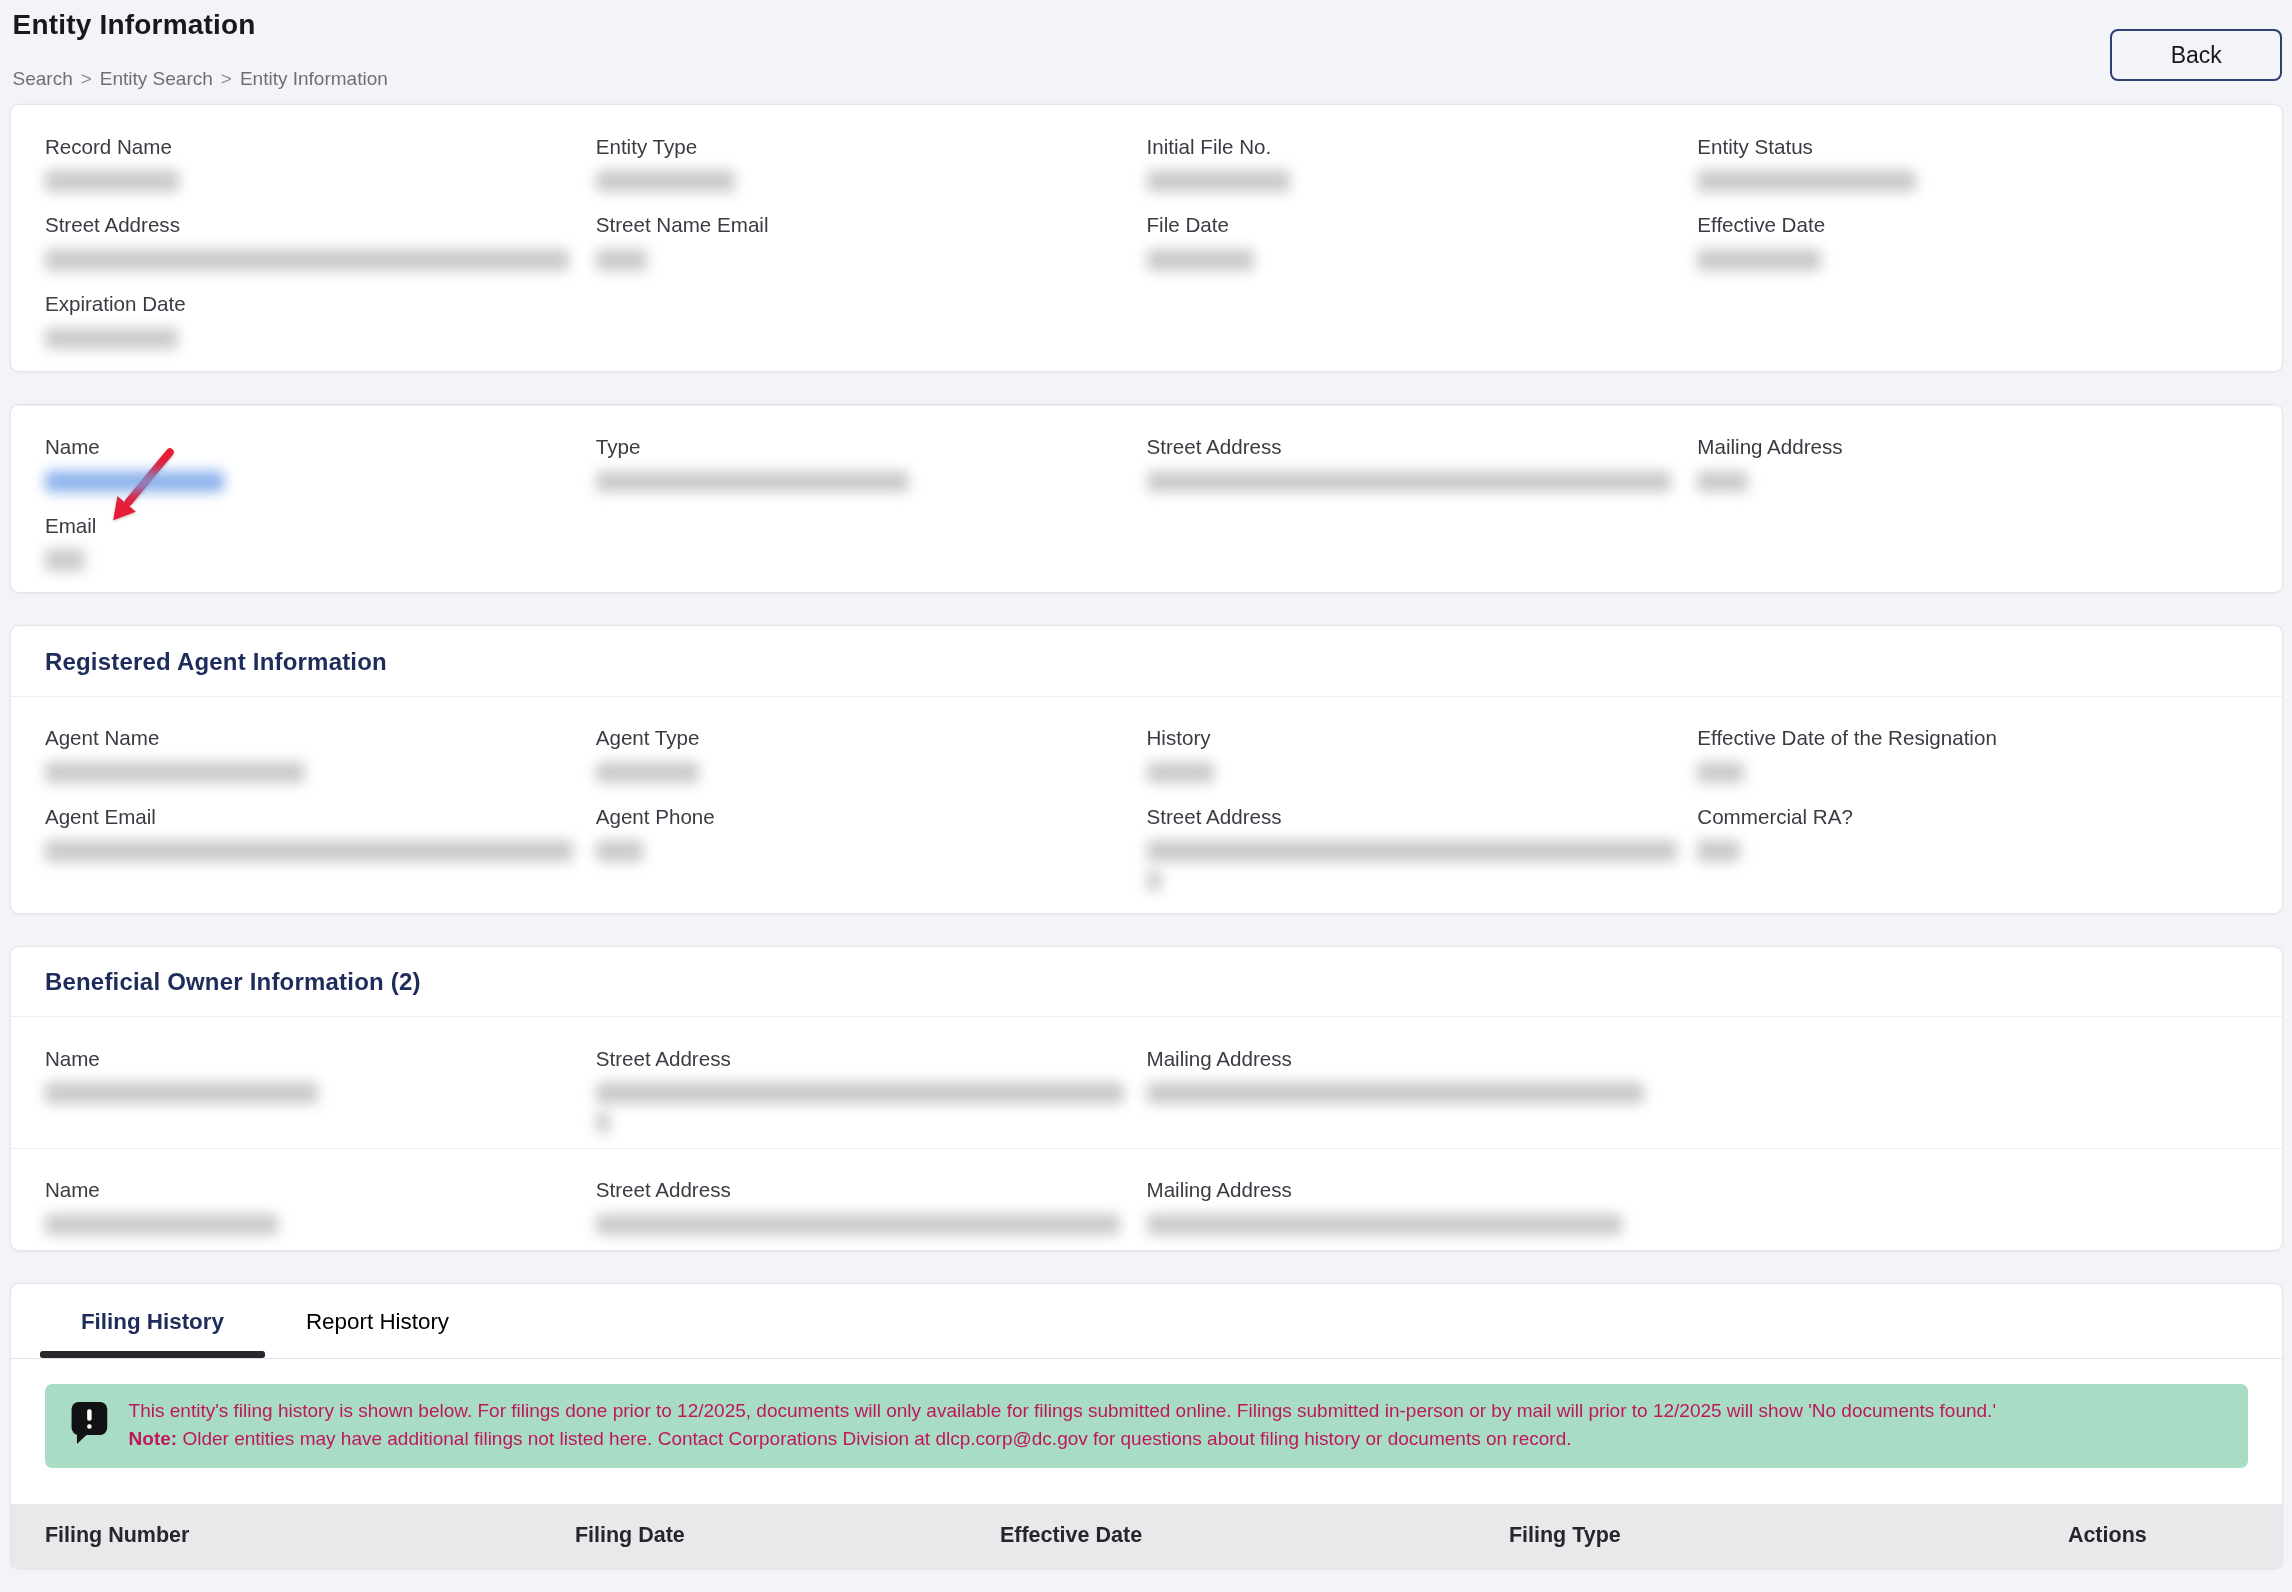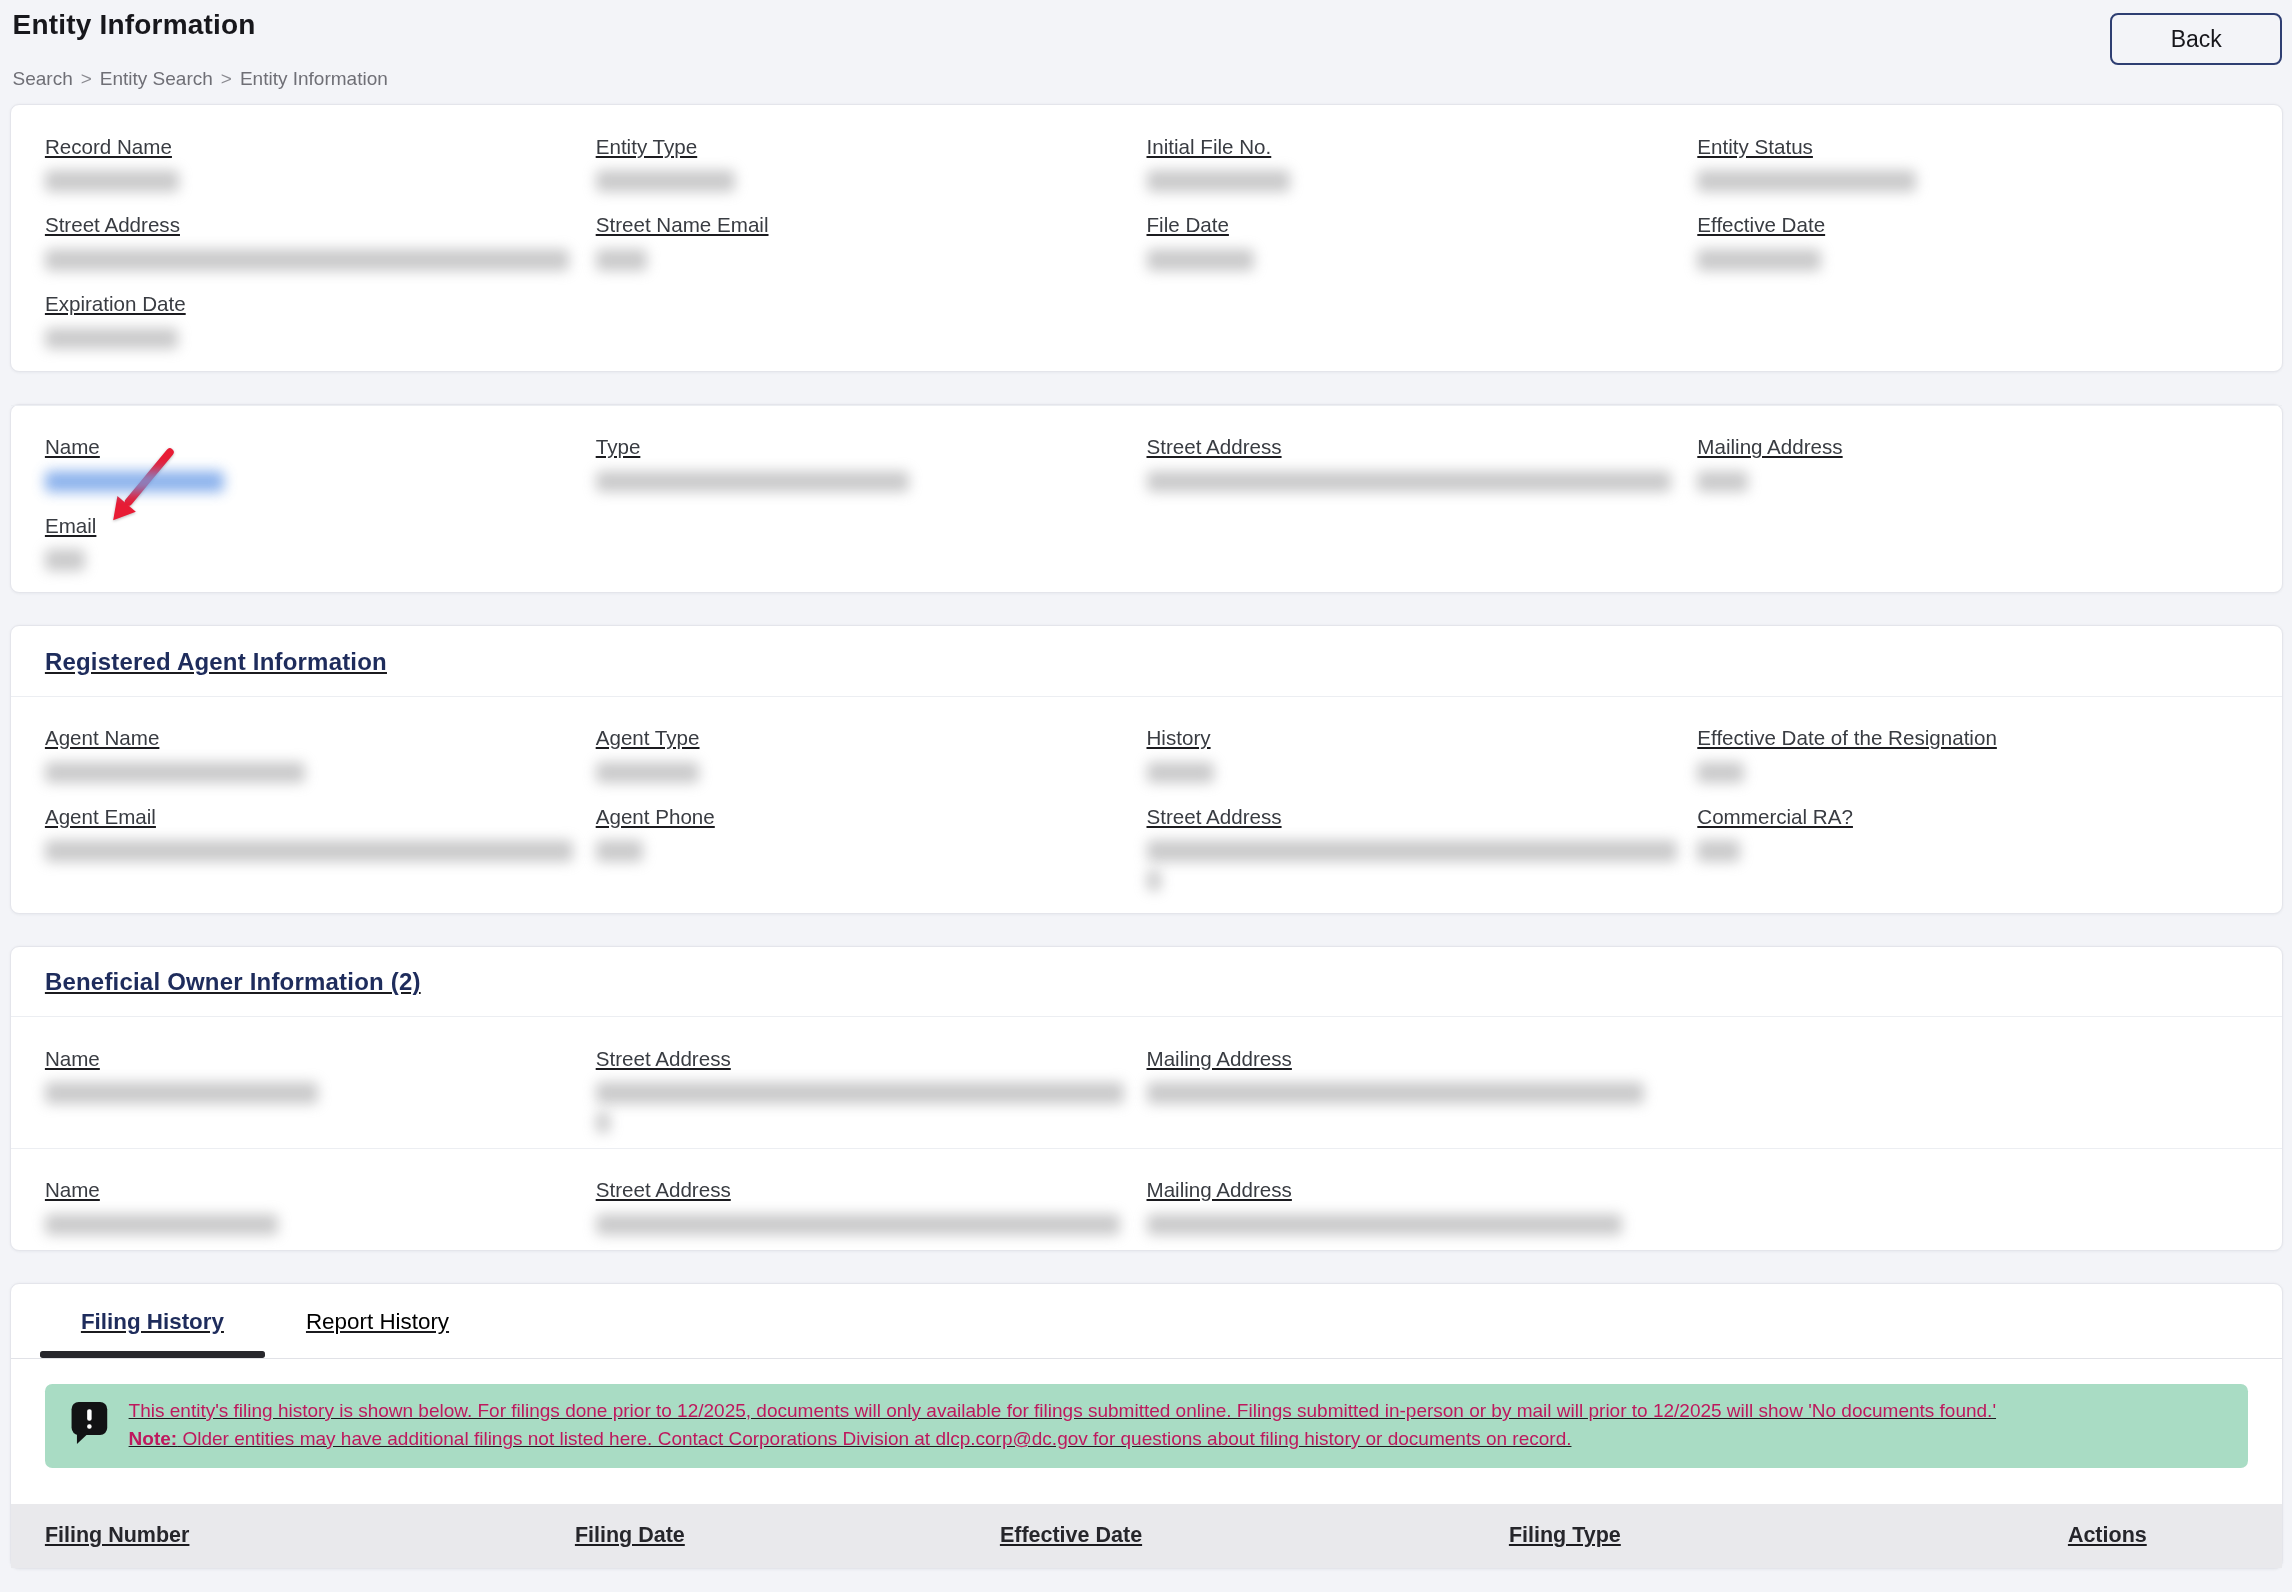--- a/index.html
+++ b/index.html
@@ -10,31 +10,30 @@
     font-family:"Liberation Sans","DejaVu Sans",sans-serif;
     color:#1b1b1f;
   }
   
   .page-header { display:flex; justify-content:space-between; align-items:flex-start; padding:9px 10.7px 14.3px 12.5px; }
   .page-title { margin:0; font-size:28px; font-weight:700; color:#17171c; letter-spacing:0.2px; }
   .breadcrumb { margin-top:27px; font-size:19px; color:#6f6f76; }
   .breadcrumb .crumb-link { cursor:pointer; }
   .breadcrumb .sep { margin:0 8px; color:#8a8a90; }
   .back-btn {
-    width:172px; height:52px; margin-top:4px;
+    width:172px; height:52px; margin-top:20px;
     border:2.2px solid #2e3e72; border-radius:8px; background:transparent;
     font-family:inherit; font-size:23px; color:#17171c; cursor:pointer;
     display:flex; align-items:center; justify-content:center;
   }
   
   .card {
     background:#fff; border:0.9px solid #e4e5eb; border-radius:9px;
     margin:0 9.9px 32px; box-shadow:0 0.9px 2.7px rgba(25,30,60,.05);
     position:relative;
-    text-decoration:underline;
   }
   .card-head { padding:21.5px 34px 19.7px; }
   .card-head h2 { margin:0; font-size:24px; font-weight:700; color:#1e2c5c; letter-spacing:0.2px; }
   .hdiv { border-bottom:1.8px solid #eceef2; }
   .grid4 { display:grid; grid-template-columns:repeat(4,1fr); row-gap:21.5px; padding:29.6px 34px 21.5px; }
   .grid4.tight { padding-bottom:14.3px; }
   .flabel { font-size:20.6px; color:#393c42; margin-bottom:11.6px; }
   .mask { height:21.5px; border-radius:4.5px; background:#969698; opacity:.5; filter:blur(6.3px); }
   .mask.link { background:#6f9fe8; opacity:.8; cursor:pointer; }
   .mask2 { margin-top:8px; }

